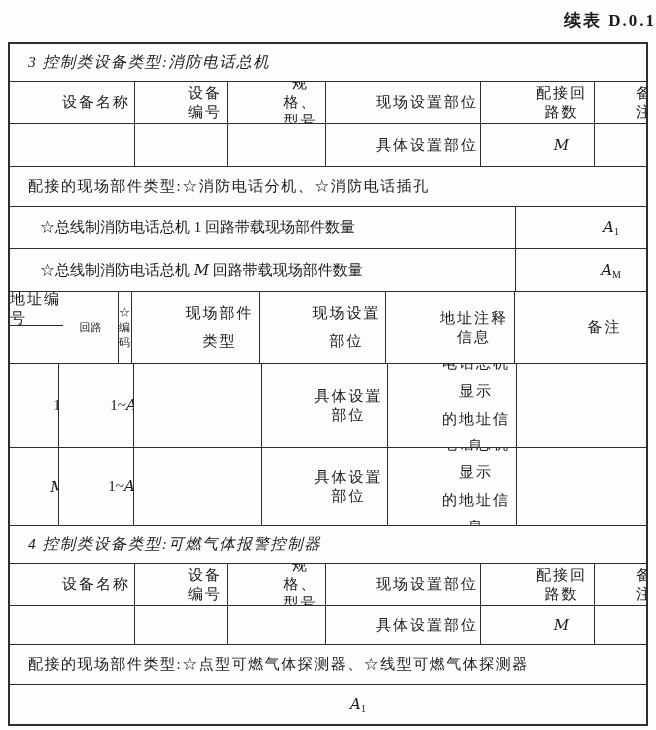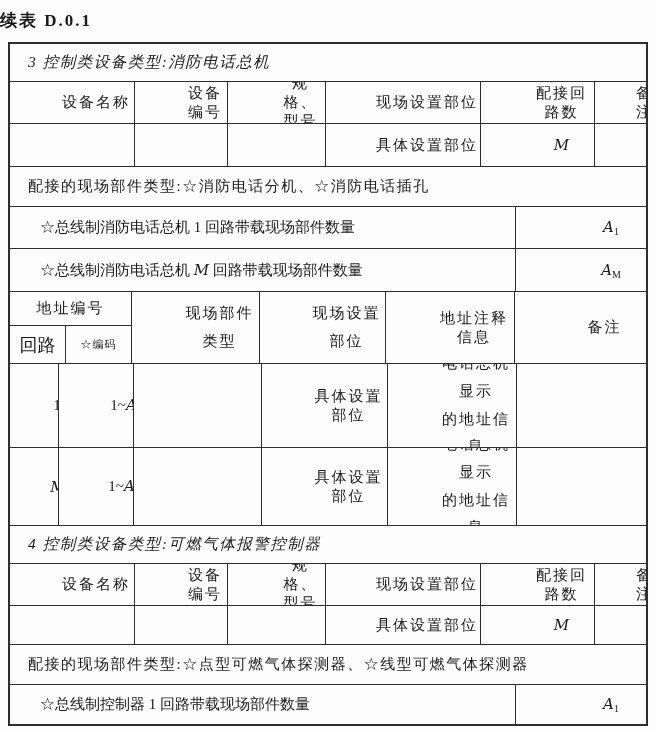--- a/index.html
+++ b/index.html
@@ -7,21 +7,21 @@
     --bd:#2e2e2e;
     --bg:#fdfdfd;
   }
   html,body{margin:0;padding:0;background:#e8e8e8;}
   .page{
     width:656px;height:730px;background:var(--bg);position:relative;
     font-family:"Liberation Serif","DejaVu Serif",serif;
     color:var(--text);overflow:hidden;
   }
   .doc-title{
-    position:absolute;top:9px;left:0;width:100%;text-align:left;
+    position:absolute;top:9px;left:0;width:100%;text-align:right;
     font-size:17px;font-weight:700;letter-spacing:2px;
   }
   .tbl{
     position:absolute;left:8px;top:42px;width:640px;height:684px;
     border:2px solid var(--bd);box-sizing:border-box;
     display:flex;flex-direction:column;font-size:15px;
   }
   .row{display:flex;border-bottom:1px solid var(--bd);box-sizing:border-box;flex:0 0 auto;}
   .row.last{border-bottom:none;flex:1 1 auto;}
   .h38{height:38px}.h42{height:42px}.h43{height:43px}.h40{height:40px}
@@ -34,24 +34,24 @@
   .cell.endc{border-right:none;}
   .leftc{justify-content:flex-start;text-align:left;padding-left:18px;letter-spacing:1.5px;}
   .full{width:100%;}
   
   .c1{width:125px}.c2{width:93px}.c3{width:98px}.c4{width:155px}.c5{width:114px}.c6{flex:1}
   
   .l1{width:506px}.l2{flex:1}
   
   .a1{width:47px}.a2{width:75px}.a3{width:128px}.a4{width:126px}.a5{width:129px}.a6{flex:1}
   
-  .ag{width:122px;border-right:1px solid var(--bd);box-sizing:border-box;display:flex;flex-direction:column;}
+  .ag{width:122px;border-right:1px solid var(--bd);box-sizing:border-box;display:flex;flex-direction:row;}
   .ag-top{height:34px;border-bottom:1px solid var(--bd);display:flex;align-items:center;justify-content:center;letter-spacing:2px;box-sizing:border-box;}
   .ag-bot{flex:1;display:flex;}
-  .ag-bot .s1{width:56px;border-right:1px solid var(--bd);box-sizing:border-box;display:flex;align-items:center;justify-content:center;letter-spacing:0px;font-size:18px;}
+  .ag-bot .s1{width:56px;border-right:1px solid var(--bd);box-sizing:border-box;display:flex;align-items:center;justify-content:center;letter-spacing:0px;font-size:11px;}
   .ag-bot .s2{flex:1;display:flex;align-items:center;justify-content:center;letter-spacing:1px;font-size:11px;}
   .col2{flex-direction:column;line-height:1.85;}
   .it{font-style:italic;font-family:"DejaVu Serif",serif;letter-spacing:0;}
   .sb{font-size:10px;vertical-align:-3px;letter-spacing:0;}
   .vwrap{letter-spacing:0;margin-left:12px;}
   .sec-title{font-size:15.5px;font-style:italic;}
 </style>
 </head>
 <body>
 
@@ -172,22 +172,19 @@
       <div class="cell c4">具体设置部位</div>
       <div class="cell c5 it">M</div>
       <div class="cell c6 endc"></div>
     </div>
 
     <div class="row h40">
       <div class="cell endc full leftc">配接的现场部件类型:☆点型可燃气体探测器、☆线型可燃气体探测器</div>
     </div>
 
     <div class="row last">
-      <div class="cell l1 leftc">
-          <span class="vwrap"><span>☆总线制控制器 1 回路带载现场部件数量</span><span class="it"></span><span></span></span>
-        </div>
       <div class="cell l2 endc">
           <span class="vwrap"><span class="it">A</span><span class="sb">1</span></span>
         </div>
     </div>
 
   </div>
 </div>
 
 </body></html>

